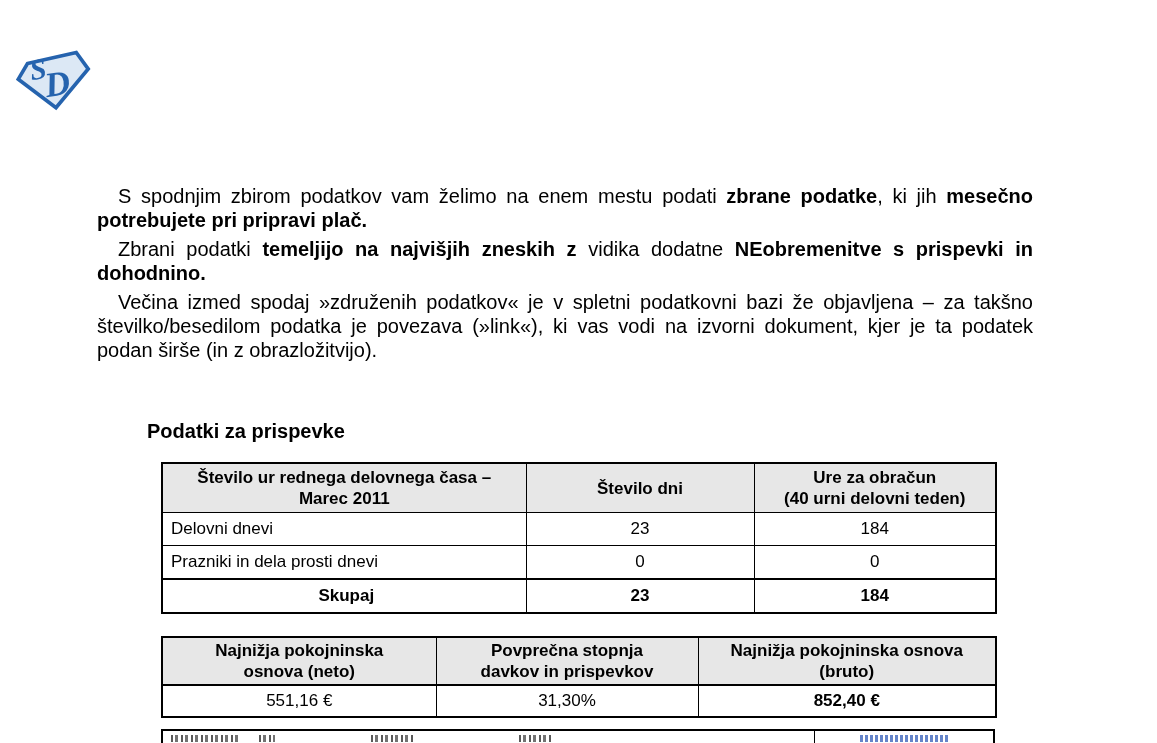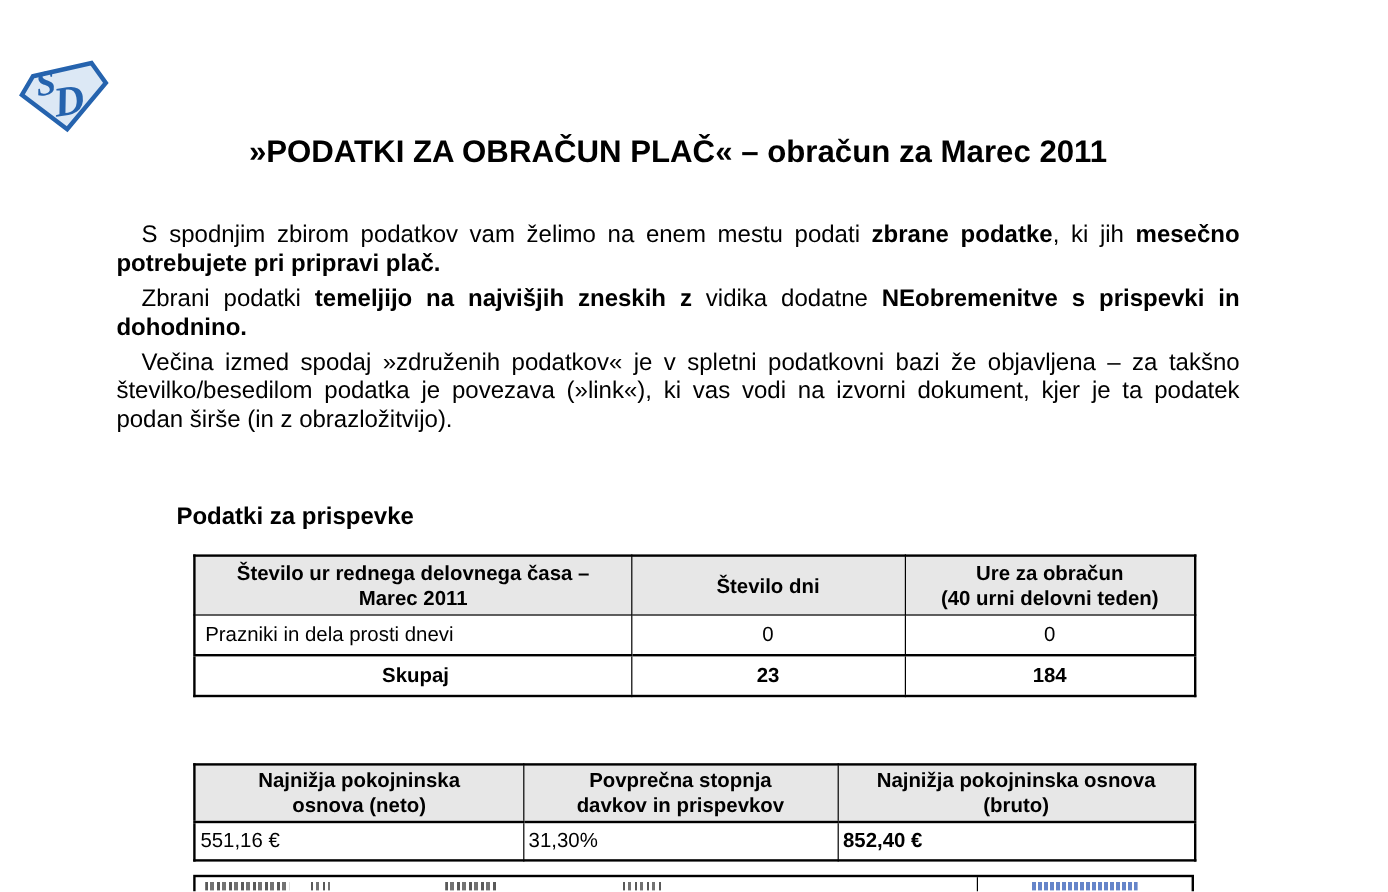--- a/index.html
+++ b/index.html
@@ -44,21 +44,21 @@
     white-space:pre-line; line-height:21px;
   }
   .t1 { top:462px; }
   .t1 th { height:48px; }
   .t1 td { height:32px; text-align:center; }
   .t1 td.lbl { text-align:left; padding-left:8px; }
   .t1 tr.sum td { border-top-width:2px; font-weight:bold;text-align:center; }
 
   .t2 { top:636px; }
   .t2 th { height:46px; border-bottom-width:2px; }
-  .t2 td { height:30px; }
+  .t2 td { height:30px; text-align:center; }
   .t2 td.boldval { font-weight:bold; }
 
   
   .t3 {
     position:absolute; left:161px; top:729px; width:834px; height:40px;
     border:2px solid #000; box-sizing:border-box; display:flex; background:#fff;
   }
   .t3-left {
     width:652px; box-sizing:border-box; border-right:1px solid #000;
     display:flex; align-items:flex-start; padding:4px 0 0 8px;
@@ -82,21 +82,20 @@
 <div class="page">
 
   <div class="logo">
     <svg viewBox="0 0 100 80" width="92" height="74">
       <path d="M19,21 L72,9 L85,27 L50,69 L9,38 Z" fill="#dce8f5" stroke="#2563ae" stroke-width="4" stroke-linejoin="miter"></path>
       <text x="22" y="38" transform="rotate(-9 30 30)" font-family="Liberation Serif, serif" font-style="italic" font-weight="bold" font-size="32" fill="#2563ae">S</text>
       <text x="38" y="56" transform="rotate(-9 50 44)" font-family="Liberation Serif, serif" font-style="italic" font-weight="bold" font-size="38" fill="#2563ae">D</text>
     </svg>
   </div>
 
-  <h1 class="title">»PODATKI ZA OBRAČUN PLAČ« – obračun za Marec 2011</h1>
 
   <div class="intro">
     <p><span>S spodnjim zbirom podatkov vam želimo na enem mestu podati </span><b>zbrane podatke</b><span>, ki jih </span><b>mesečno potrebujete pri pripravi plač.</b></p>
     <p><span>Zbrani podatki </span><b>temeljijo na najvišjih zneskih z</b><span> vidika dodatne </span><b>NEobremenitve s prispevki in dohodnino.</b></p>
     <p><span>Večina izmed spodaj »združenih podatkov« je v spletni podatkovni bazi že objavljena – za takšno številko/besedilom podatka je povezava (»link«), ki vas vodi na izvorni dokument, kjer je ta podatek podan širše (in z obrazložitvijo).</span></p>
   </div>
 
   <h2 class="heading">Podatki za prispevke</h2>
 
   <table class="tbl t1">
@@ -105,20 +104,25 @@
         <col style="width:228px">
         <col style="width:242px">
       </colgroup>
     <tbody>
         <tr>
       <th>Število ur rednega delovnega časa –
 Marec 2011</th>
       <th>Število dni</th>
       <th>Ure za obračun
 (40 urni delovni teden)</th>
+    </tr>
+    <tr>
+      <td class="lbl">Delovni dnevi</td>
+      <td>23</td>
+      <td>184</td>
     </tr>
     <tr>
       <td class="lbl">Prazniki in dela prosti dnevi</td>
       <td>0</td>
       <td>0</td>
     </tr>
     <tr class="sum">
       <td class="lbl">Skupaj</td>
       <td>23</td>
       <td>184</td>

